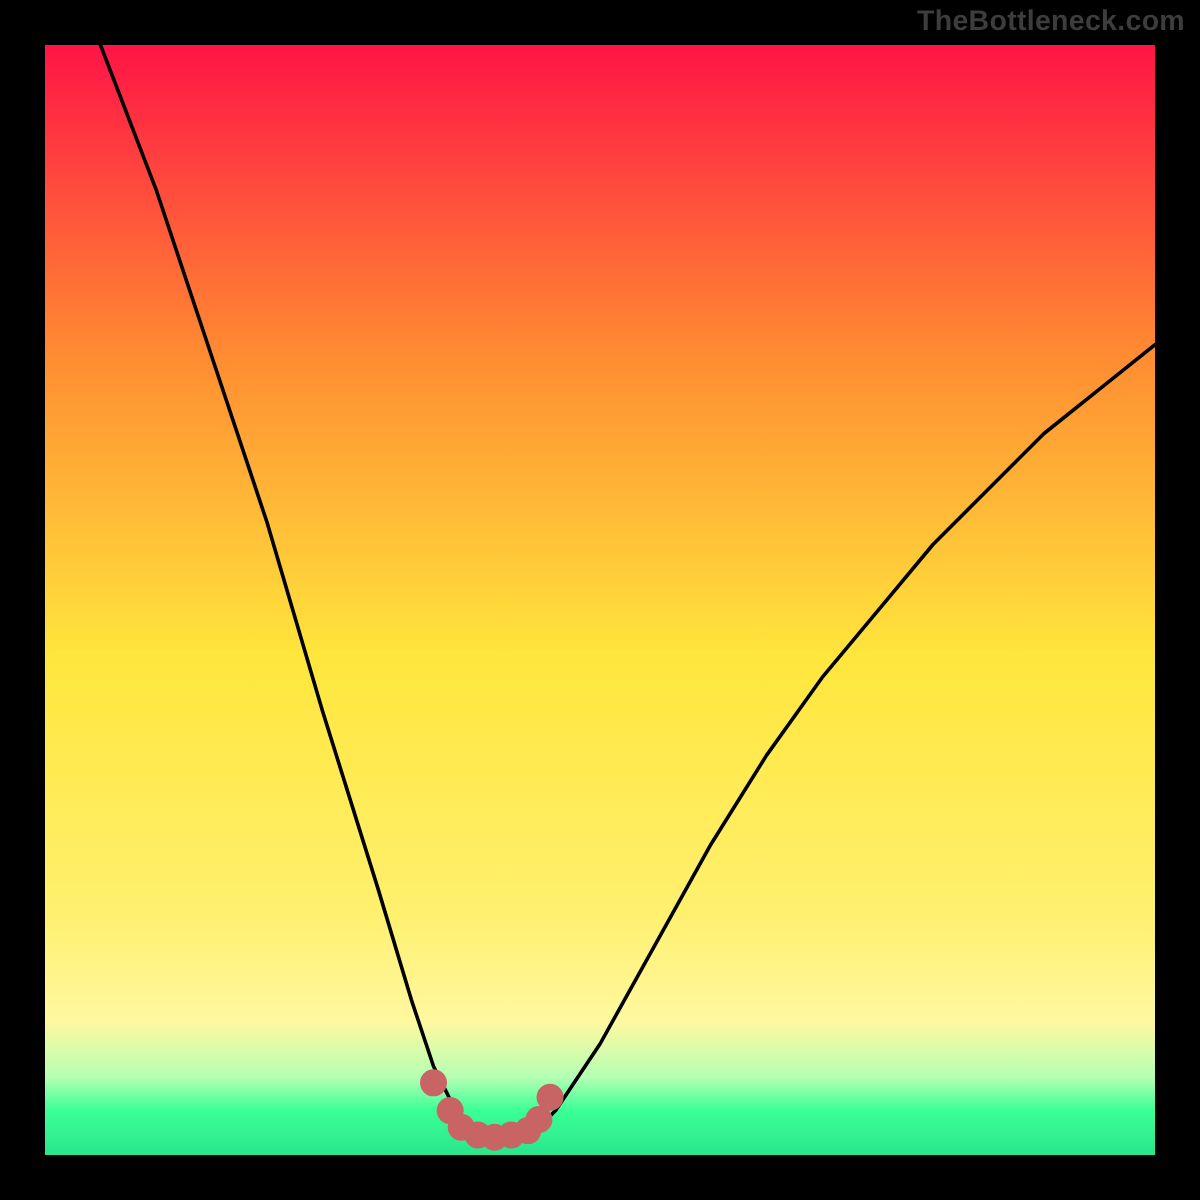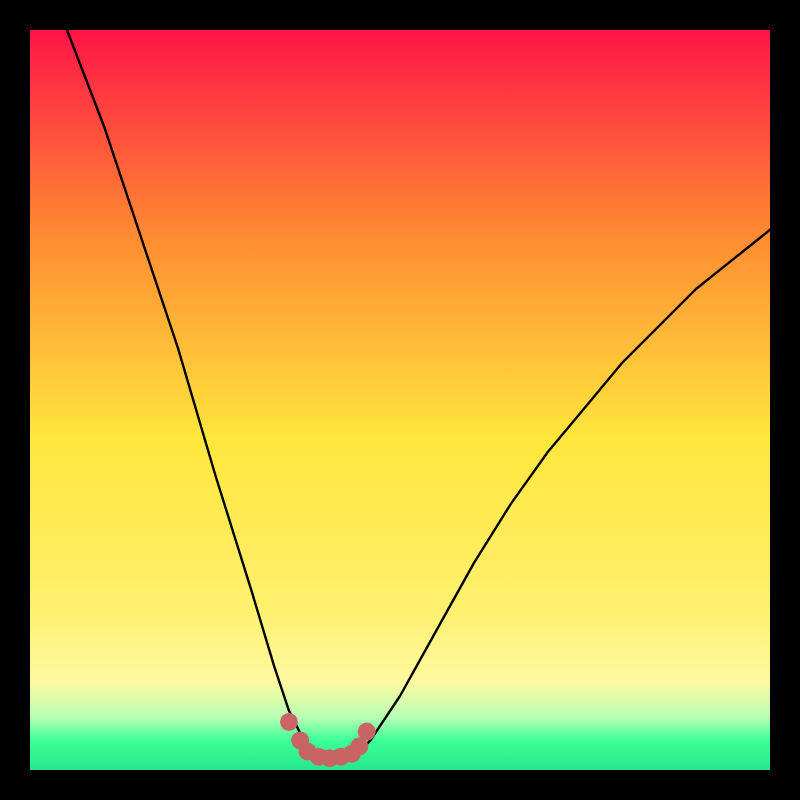--- a/index.html
+++ b/index.html
@@ -40,20 +40,21 @@
     display: block;
     width: 740px;
     height: 740px;
   }
 </style>
 </head>
 <body>
 
 <div class="stage">
 
+  <div class="watermark">TheBottleneck.com</div>
 
   <div class="plot-area">
     <svg id="plot-svg" viewBox="0 0 740 740" preserveAspectRatio="none">
       <defs>
         <linearGradient id="bg-grad" x1="0" y1="0" x2="0" y2="1">
           <stop id="g0" offset="0%" stop-color="#ff1446"></stop>
           <stop id="g1" offset="28%" stop-color="#ff8c32"></stop>
           <stop id="g2" offset="55%" stop-color="#ffe63c"></stop>
           <stop id="g3" offset="78%" stop-color="#fff06e"></stop>
           <stop id="g4" offset="88%" stop-color="#fff8a0"></stop>

